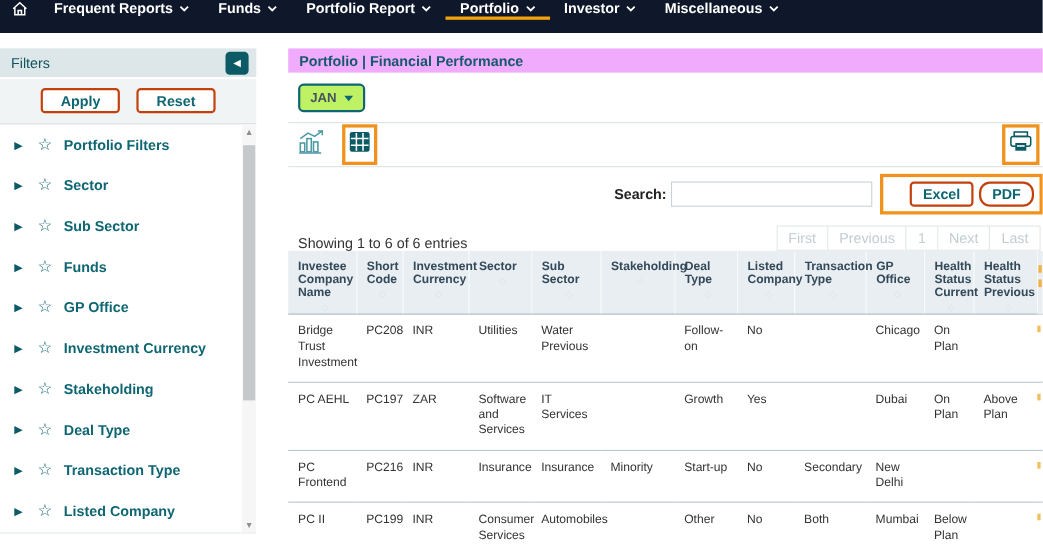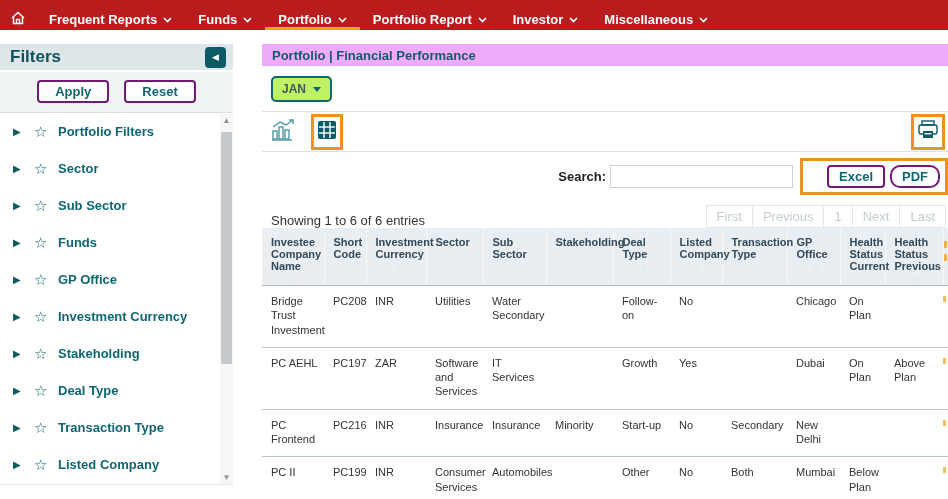--- a/index.html
+++ b/index.html
@@ -1,34 +1,34 @@
 <!DOCTYPE html>
 <html><head>
 <meta charset="utf-8">
 <style>
   * { box-sizing: border-box; }
   body { margin:0; font-family:"Liberation Sans", sans-serif; background:#fff; }
   .screen { position:relative; width:948px; height:499px; background:#fff; overflow:hidden; }
 
   
-  .topnav { height:30px; background:#b91c1c; display:flex; align-items:flex-end; }
+  .topnav { height:30px; background:#0f172a; display:flex; align-items:flex-start; }
   .home-btn { width:36px; display:flex; align-items:center; justify-content:center; cursor:pointer; }
   .nav-item { display:flex; align-items:center; gap:6px; padding:0 13px; color:#fff;
               font-size:13px; font-weight:bold; cursor:pointer; border-bottom:3px solid transparent; }
   .nav-item.active { border-bottom-color:#f2a30a; }
 
   
   .sidebar { position:absolute; left:0; top:44px; width:233px; }
   .filters-head { height:26px; background:#dde7e9; display:flex; align-items:center; padding:0 7px 0 10px; }
-  .filters-title { flex:1; font-size:17px; font-weight:bold; color:#11525c; }
+  .filters-title { flex:1; font-size:13px; font-weight:normal; color:#11525c; }
   .collapse-btn { width:21px; height:21px; background:#0b5a66; border-radius:4px; color:#fff;
                   font-size:9px; display:flex; align-items:center; justify-content:center; cursor:pointer; }
   .filter-actions { background:#f1f4f5; margin-top:2px; padding:8px 0 9px; display:flex;
                     justify-content:center; gap:15px; border-bottom:1px solid #d9e0e2; }
-  .btn-outline { background:#fff; border:2px solid #701a75; color:#0e6672; font-weight:bold;
+  .btn-outline { background:#fff; border:2px solid #c2410c; color:#0e6672; font-weight:bold;
                  font-size:13px; border-radius:4px; padding:2px 16px; cursor:pointer;
                  font-family:"Liberation Sans", sans-serif; }
   .filter-list { position:relative; height:372px; border-bottom:1px solid #e4e9ea; overflow:hidden; }
   .filter-item { display:flex; align-items:center; height:37px; padding-left:13px; cursor:pointer; }
   .tri-icon { color:#0b5a66; font-size:10px; width:21px; }
   .star-icon { color:#0e6672; font-size:15px; width:24px; line-height:1; }
   .filter-label { color:#0e6672; font-weight:bold; font-size:13px; }
   .sb { position:absolute; right:0; top:1px; width:13px; height:370px; background:#f6f6f6; }
   .sb-arrow { position:absolute; left:0; width:13px; height:13px; color:#8a9094; font-size:8px;
               display:flex; align-items:center; justify-content:center; cursor:pointer; }
@@ -101,30 +101,30 @@
     </span>
   </div>
         <div class="nav-item">
     <span>Funds</span>
     <span style="display:flex;">
       <svg width="9" height="6" viewBox="0 0 9 6">
         <polyline points="1,1 4.5,4.5 8,1" fill="none" stroke="#fff" stroke-width="1.6"></polyline>
       </svg>
     </span>
   </div>
+        <div class="nav-item">
+    <span>Portfolio Report</span>
+    <span style="display:flex;">
+      <svg width="9" height="6" viewBox="0 0 9 6">
+        <polyline points="1,1 4.5,4.5 8,1" fill="none" stroke="#fff" stroke-width="1.6"></polyline>
+      </svg>
+    </span>
+  </div>
         <div class="nav-item active">
     <span>Portfolio</span>
-    <span style="display:flex;">
-      <svg width="9" height="6" viewBox="0 0 9 6">
-        <polyline points="1,1 4.5,4.5 8,1" fill="none" stroke="#fff" stroke-width="1.6"></polyline>
-      </svg>
-    </span>
-  </div>
-        <div class="nav-item">
-    <span>Portfolio Report</span>
     <span style="display:flex;">
       <svg width="9" height="6" viewBox="0 0 9 6">
         <polyline points="1,1 4.5,4.5 8,1" fill="none" stroke="#fff" stroke-width="1.6"></polyline>
       </svg>
     </span>
   </div>
         <div class="nav-item">
     <span>Investor</span>
     <span style="display:flex;">
       <svg width="9" height="6" viewBox="0 0 9 6">
@@ -354,21 +354,21 @@
   </th>
             <th class="sliver"></th>
           </tr>
         </thead>
       <tbody>
           <tr>
             <td>Bridge Trust Investment</td>
             <td>PC208</td>
             <td>INR</td>
             <td>Utilities</td>
-            <td>Water Secondary</td>
+            <td>Water Previous</td>
             <td></td>
             <td>Follow-on</td>
             <td>No</td>
             <td></td>
             <td>Chicago</td>
             <td>On Plan</td>
             <td></td>
             <td class="sliver"></td>
           </tr>
           <tr>

